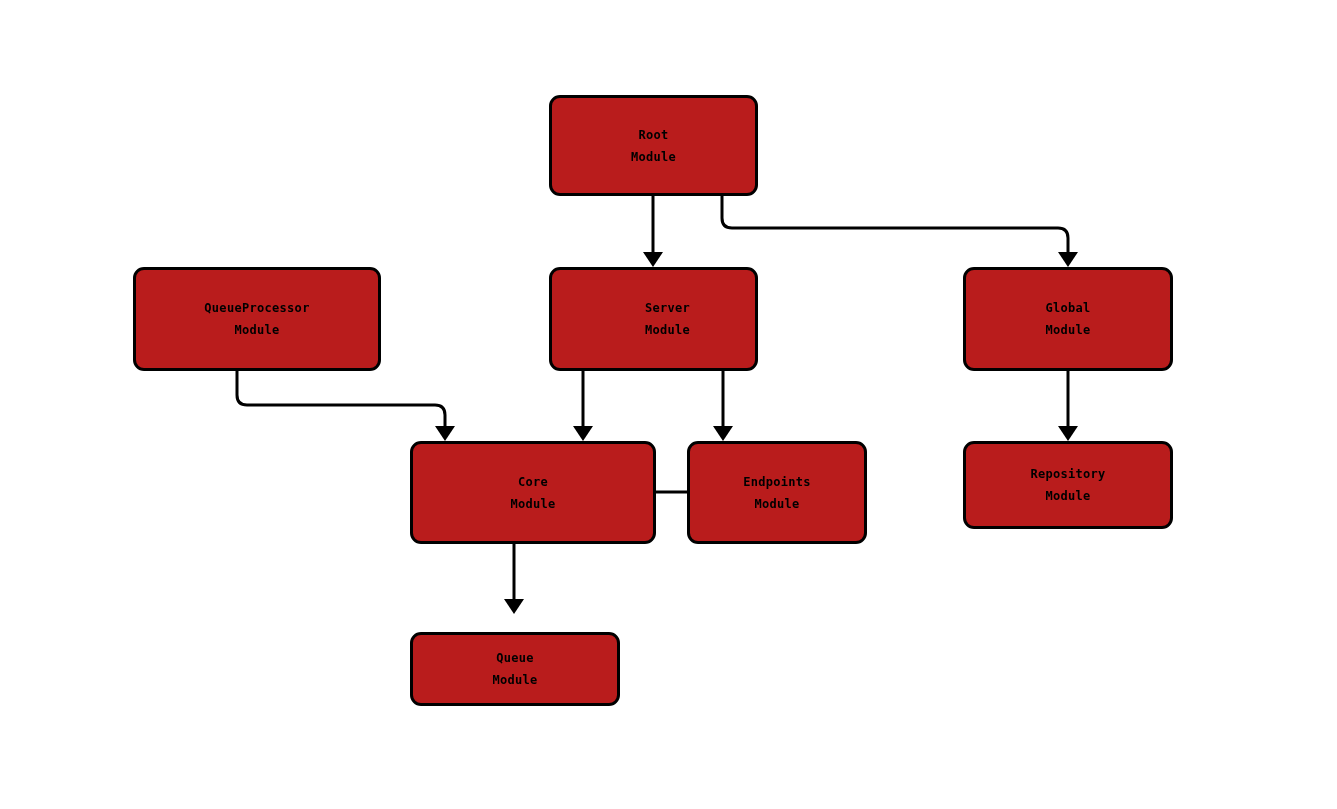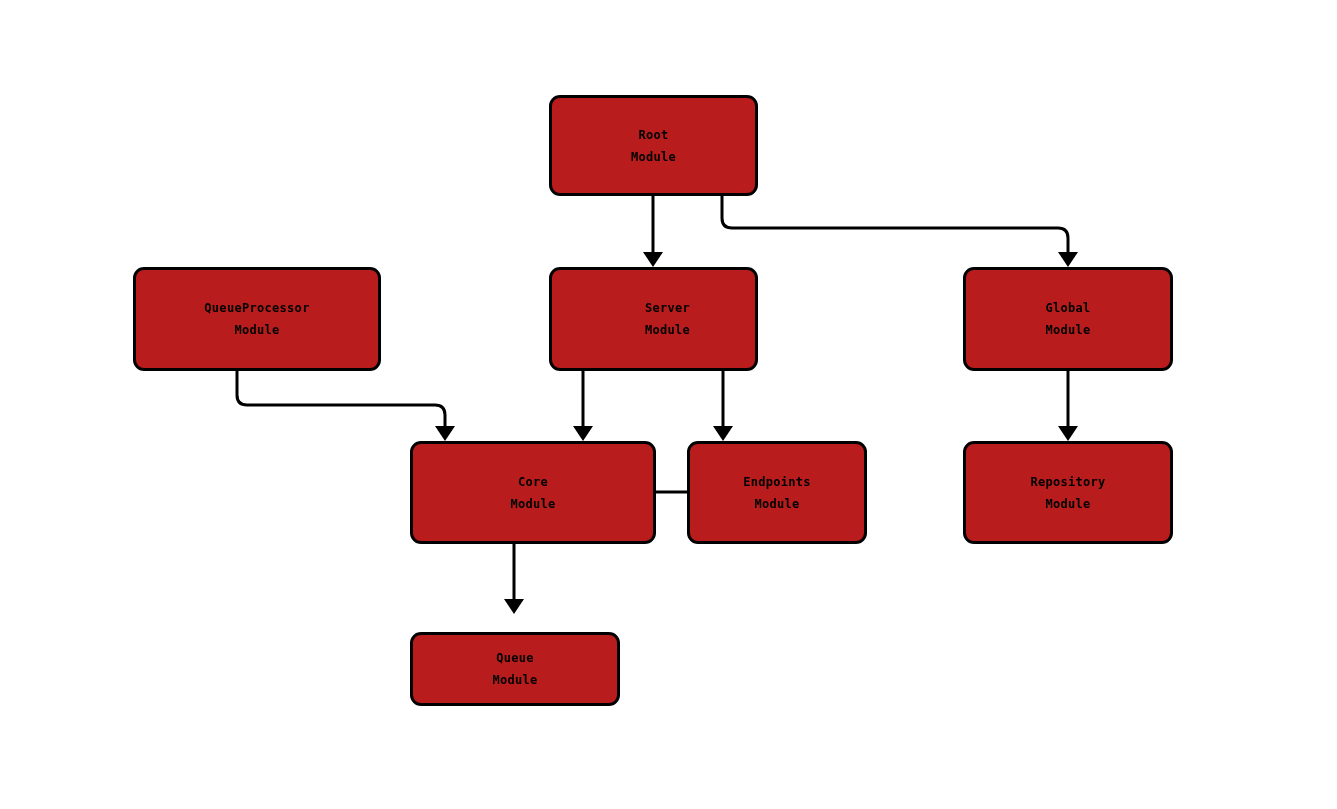--- a/index.html
+++ b/index.html
@@ -104,21 +104,21 @@
   <div class="node" style="left: 410px; top: 441px; width: 246px; height: 103px; border-color: rgb(0, 0, 0); color: rgb(0, 0, 0);">
     <span class="node-line">Core</span>
     <span class="node-line">Module</span>
   </div>
 
   <div class="node" style="left: 687px; top: 441px; width: 180px; height: 103px; border-color: rgb(0, 0, 0); color: rgb(0, 0, 0);">
     <span class="node-line">Endpoints</span>
     <span class="node-line">Module</span>
   </div>
 
-  <div class="node" style="left: 963px; top: 441px; width: 210px; height: 103px; border-color: rgb(0, 0, 0); color: rgb(0, 0, 0);">
+  <div class="node" style="left: 963px; top: 441px; width: 210px; height: 88px; border-color: rgb(0, 0, 0); color: rgb(0, 0, 0);">
     <span class="node-line">Repository</span>
     <span class="node-line">Module</span>
   </div>
 
   <div class="node" style="left: 410px; top: 632px; width: 210px; height: 74px; border-color: rgb(0, 0, 0); color: rgb(0, 0, 0);">
     <span class="node-line">Queue</span>
     <span class="node-line">Module</span>
   </div>
 
 </div>

